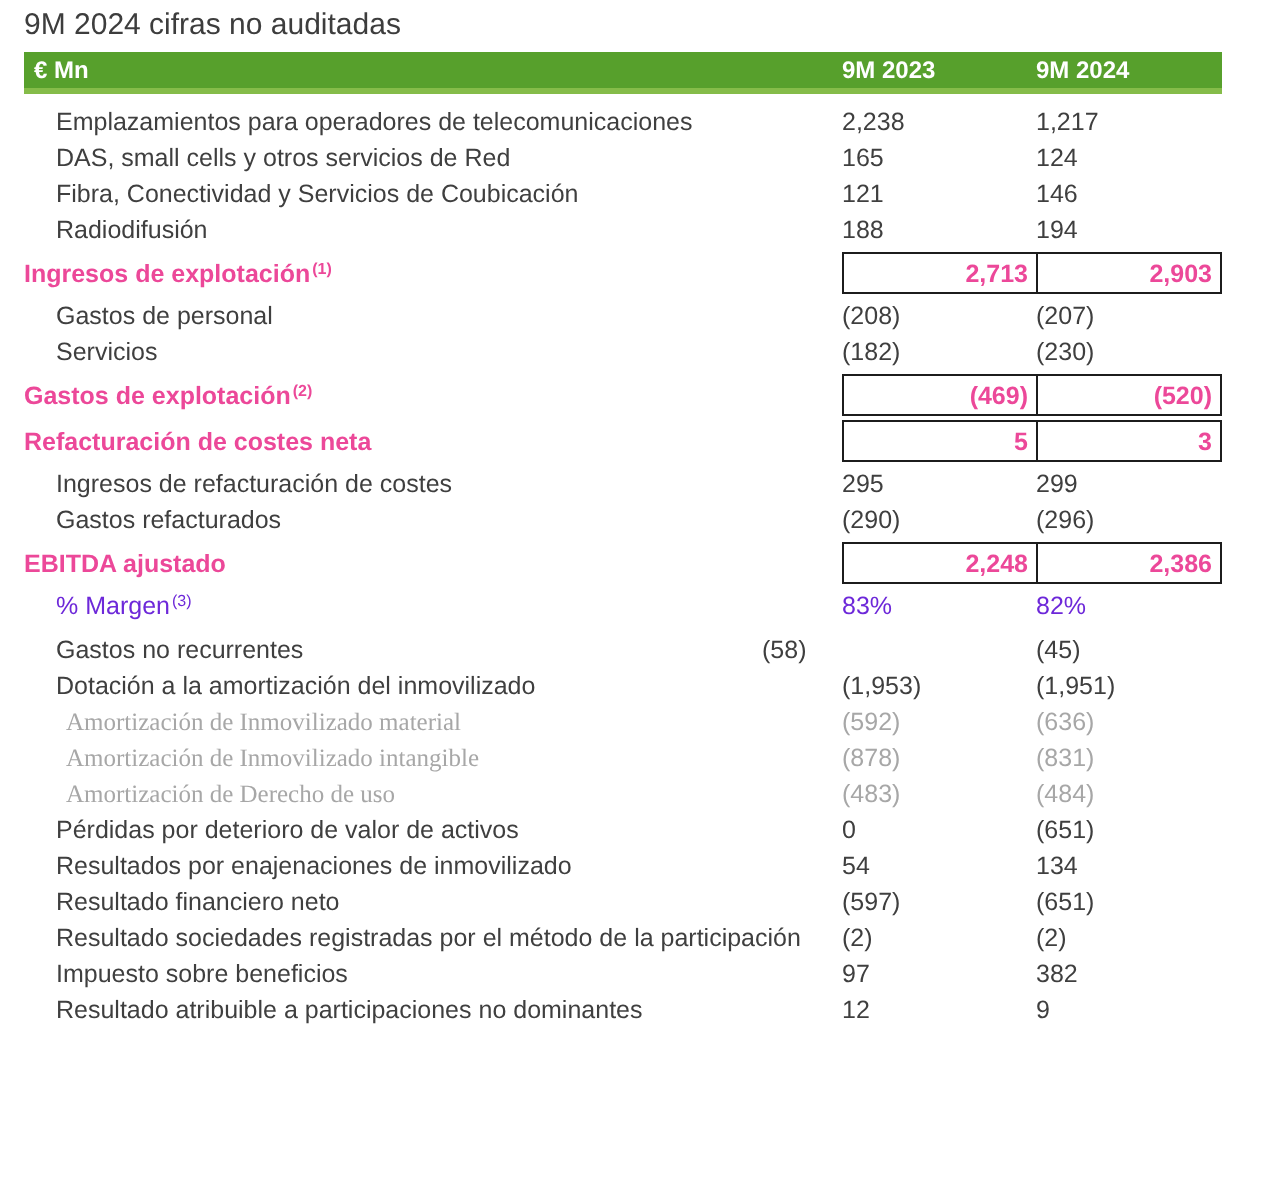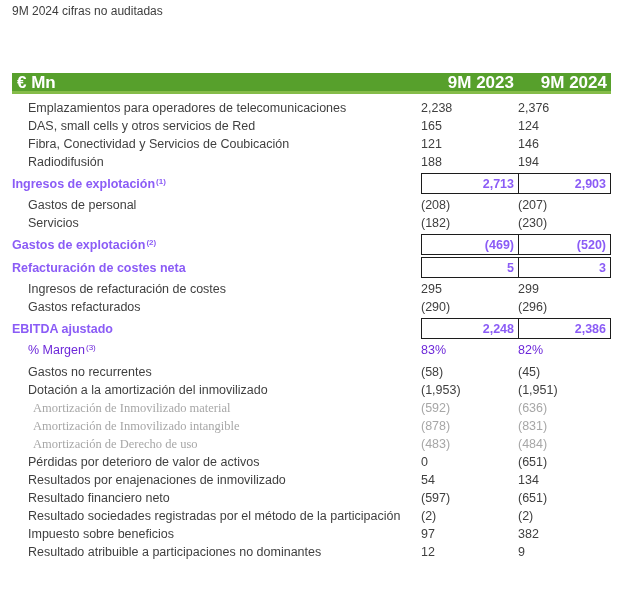--- a/index.html
+++ b/index.html
@@ -1,35 +1,35 @@
 <!DOCTYPE html>
 <html><head>
 <meta charset="utf-8">
 <style>
   html,body{margin:0;padding:0;background:#ffffff;}
   body{width:638px;height:590px;position:relative;font-family:"Liberation Sans",sans-serif;-webkit-font-smoothing:antialiased;}
   .page{position:absolute;inset:0;background:#fff;}
-  .note{position:absolute;left:12px;top:4px;font-size:12px;color:#3d3d3d;}
+  .note{position:absolute;left:12px;top:4px;font-size:15px;color:#3d3d3d;}
   .table{position:absolute;left:12px;top:26px;width:599px;}
-  .header-bar{display:grid;grid-template-columns:1fr 97px 93px;align-items:center;height:18px;border-bottom:3px solid #b91c1c;color:#ffffff;font-weight:bold;font-size:17px;margin-top:47px;}
+  .header-bar{display:grid;grid-template-columns:1fr 97px 93px;align-items:center;height:18px;border-bottom:3px solid #b91c1c;color:#ffffff;font-weight:bold;font-size:12px;}
   .header-unit{padding-left:5px;}
-  .hcol{text-align:right;padding-right:4px;}
+  .hcol{padding-right:4px;}
   .rows{margin-top:5px;}
   .row{display:grid;grid-template-columns:1fr 97px 93px;align-items:center;height:18px;font-size:12.5px;color:#3f3f3f;}
   .row .label{padding-left:16px;white-space:nowrap;overflow:hidden;}
   .row .val{padding-right:4px;font-variant-numeric:tabular-nums;}
   .row.gray{color:#6d28d9;}
   .row.gray2{color:#a7a7a7;}
   .row.gray2 .label{padding-left:21px;font-family:Liberation Serif, serif;}
-  .row.total{height:21px;margin:2px 0;font-weight:bold;color:#8b5cf6;}
+  .row.total{height:21px;margin:2px 0;font-weight:bold;color:#ec4899;}
   .row.total .label{padding-left:0;}
   .row.total .val{height:100%;display:flex;align-items:center;justify-content:flex-end;box-sizing:border-box;}
   .row.total .v1{border:1.5px solid #1c1c1c;border-right:none;}
   .row.total .v2{border:1.5px solid #1c1c1c;}
-  .row.gap{margin-top:4px;}
+  .row.gap{margin-top:4px;gap:40px;}
   .sup{font-size:8px;vertical-align:4px;margin-left:1px;}
 </style>
 </head>
 <body>
 
 <div class="page">
 
   <div class="note">9M 2024 cifras no auditadas</div>
 
   <div class="table">
@@ -37,21 +37,21 @@
     <div class="header-bar" style="background: rgb(87, 160, 44); border-bottom-color: rgb(133, 188, 73);">
       <div class="header-unit">€ Mn</div>
       <div class="hcol">9M 2023</div>
       <div class="hcol">9M 2024</div>
     </div>
 
     <div class="rows">
         <div class="row sub">
     <div class="label"><span>Emplazamientos para operadores de telecomunicaciones</span></div>
     <div class="val v1">2,238</div>
-    <div class="val v2">2,376</div>
+    <div class="val v2">1,217</div>
   </div>
         <div class="row sub">
     <div class="label"><span>DAS, small cells y otros servicios de Red</span></div>
     <div class="val v1">165</div>
     <div class="val v2">124</div>
   </div>
         <div class="row sub">
     <div class="label"><span>Fibra, Conectividad y Servicios de Coubicación</span></div>
     <div class="val v1">121</div>
     <div class="val v2">146</div>

